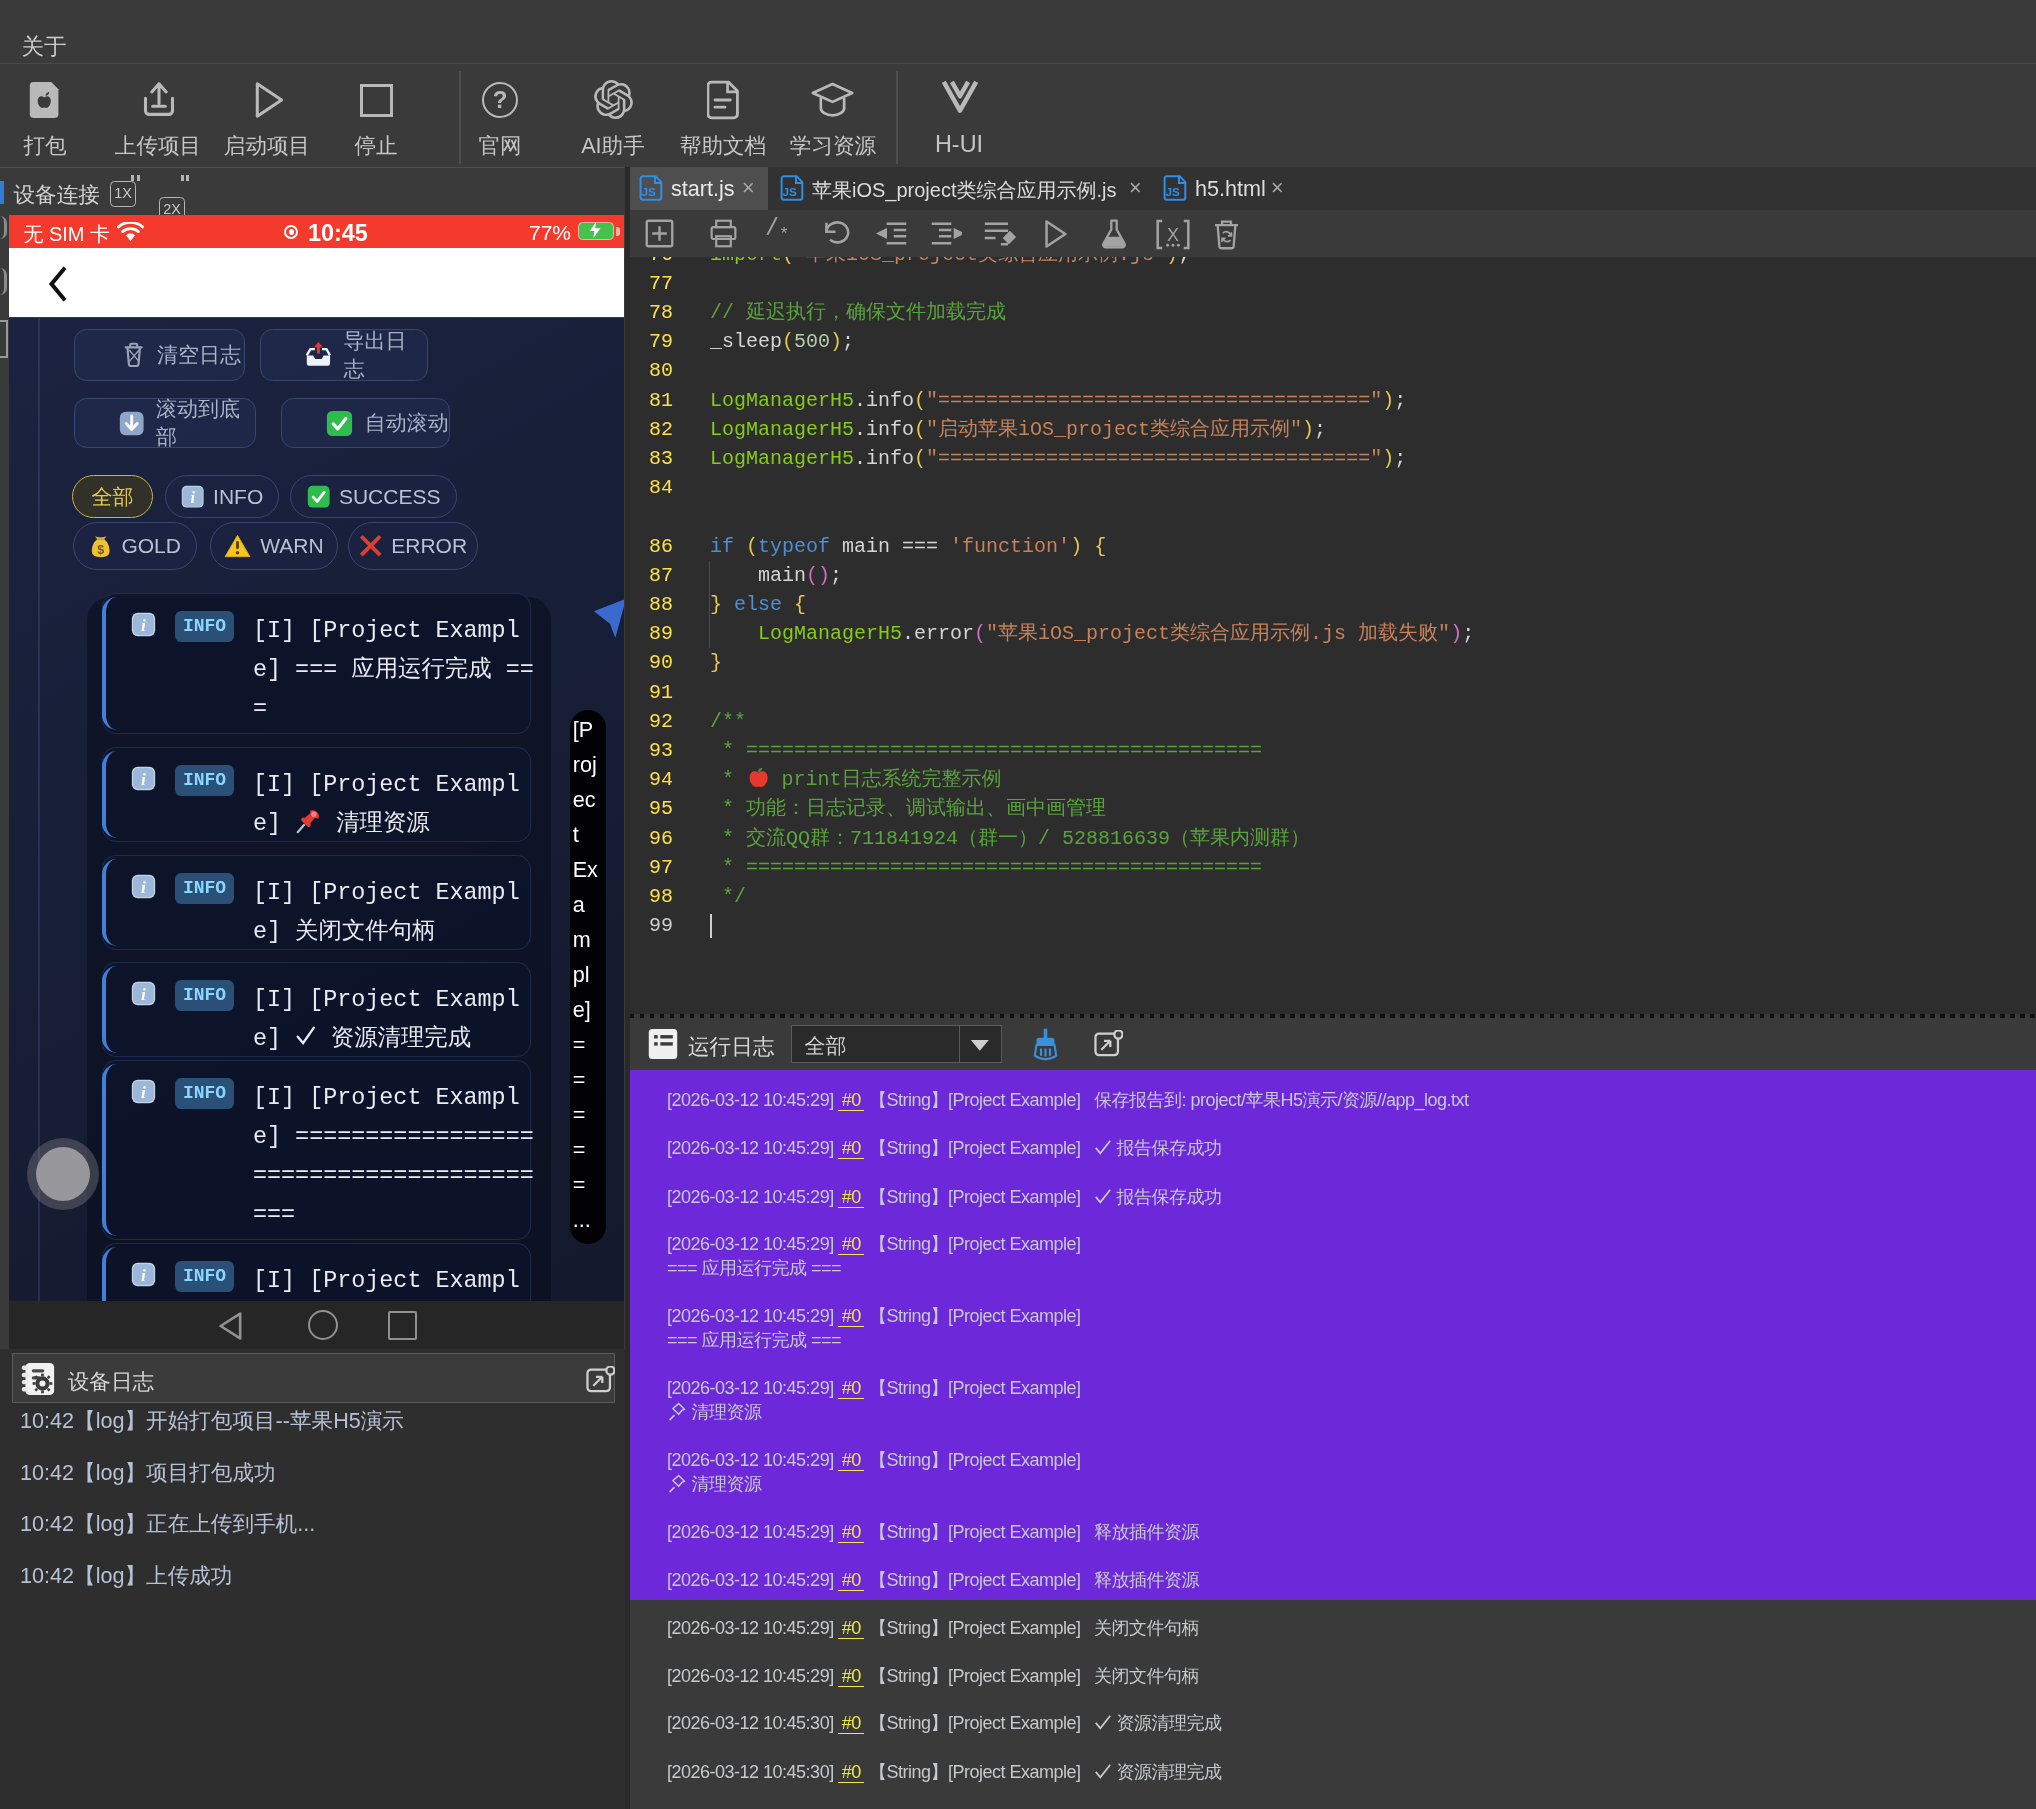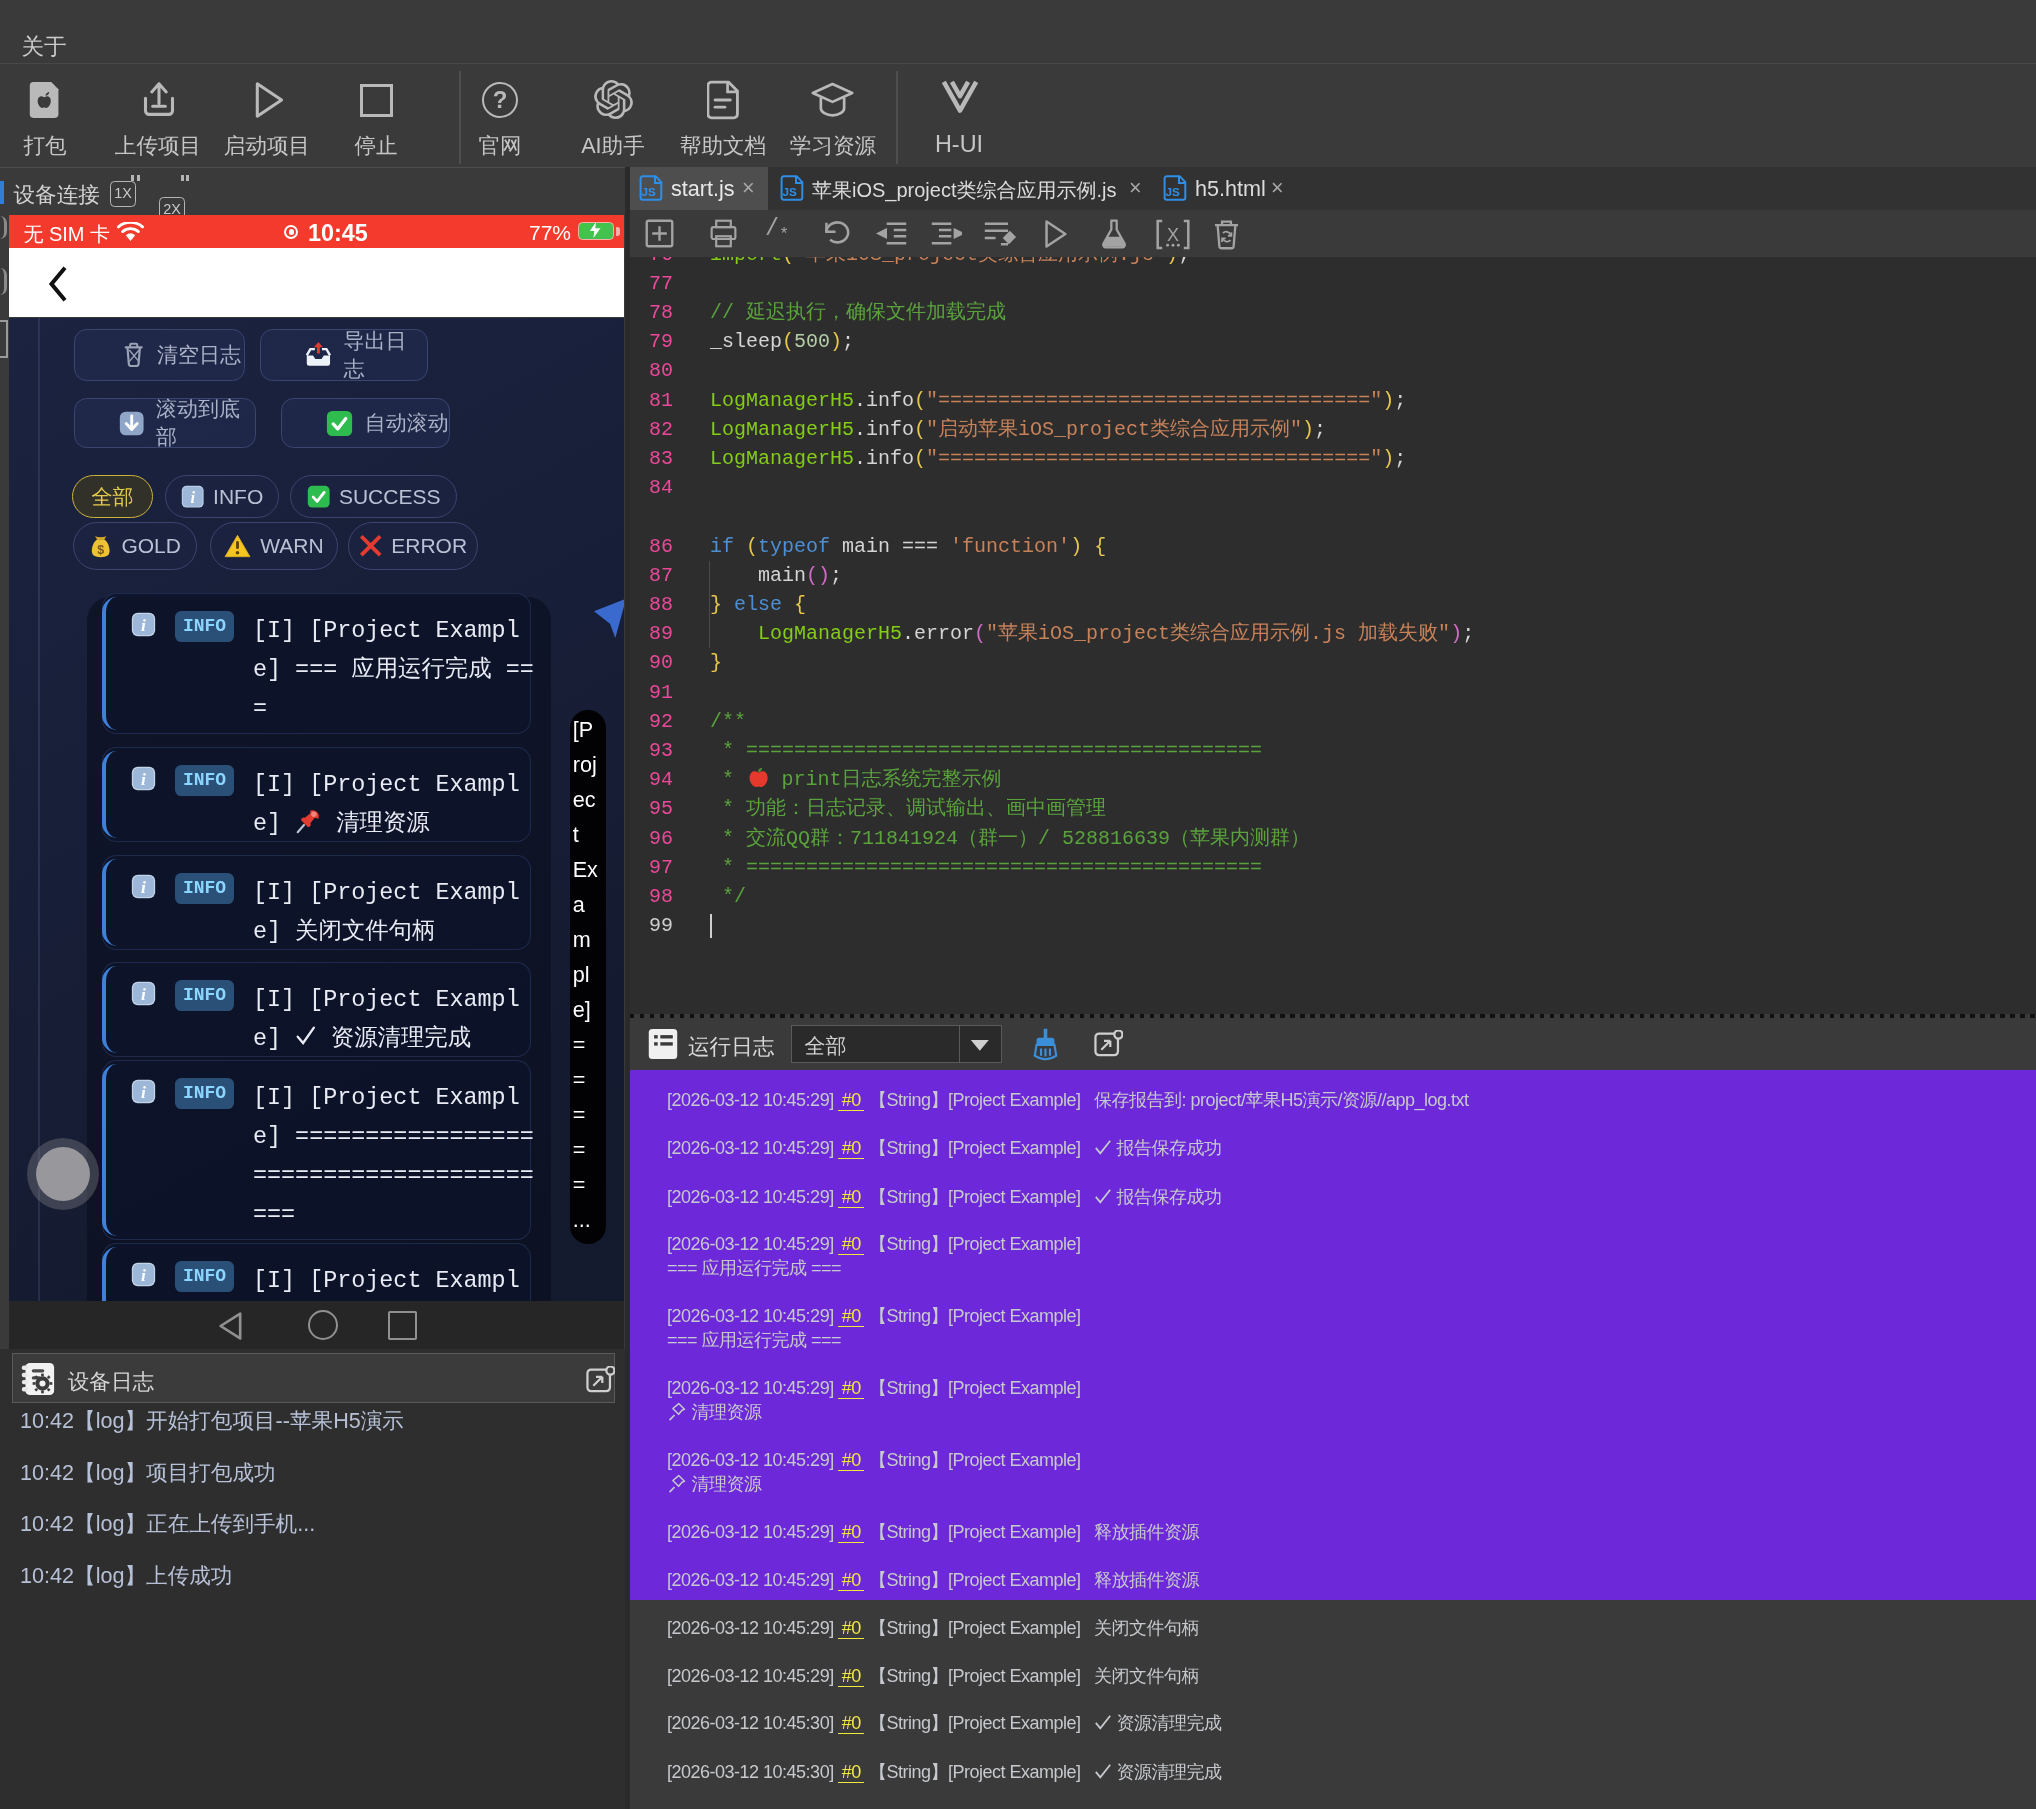--- a/index.html
+++ b/index.html
@@ -8,21 +8,21 @@
   svg { display:block; }
   .pbtn { display:flex; align-items:center; justify-content:center; gap:11.7px; background:rgba(36,46,84,0.55); border:1.8px solid #3a4570; border-radius:12.6px; color:#a9b2c6; font-size:21px;padding-left:44px; }
   .pill { display:flex; align-items:center; justify-content:center; gap:9px; background:rgba(30,38,72,0.45); border:1.8px solid #3a4570; border-radius:24px; color:#b9c1d4; font-size:21px; }
   .card { position:absolute; left:93px; width:429px; background:rgba(13,20,42,0.85); border:0.9px solid rgba(80,100,160,0.28); border-radius:14.4px; }
   .brk { position:absolute; left:-0.9px; top:2.7px; bottom:2.7px; width:14.4px; border-left:4.5px solid #3f80d8; border-top-left-radius:21.6px; border-bottom-left-radius:21.6px; }
   .cicon { position:absolute; left:28px; top:18px; }
   .cbadge { position:absolute; left:72px; top:17px; width:59px; height:31px; background:#2b5078; border-radius:6.3px; color:#8ad6ff; font-family:"Liberation Mono",monospace; font-size:18px; font-weight:bold; text-align:center; line-height:31px; }
   .ctxt { position:absolute; left:150px; top:18px; width:293px; font-family:"Liberation Mono",monospace; font-size:23.4px; line-height:39px; color:#e8ebf4; }
   .dline { position:absolute; left:20px; }
   .cl { position:absolute; left:0; width:100%; height:30px; line-height:30px; white-space:pre; }
-  .num { position:absolute; left:0; top:0; width:43px; text-align:right; color:#ec4899; }
+  .num { position:absolute; left:0; top:0; width:43px; text-align:right; color:#fde047; }
   .code { position:absolute; left:80px; top:0; }
   .k {color:#4c8fd6} .t {color:#84cc16} .s {color:#c8825a} .g {color:#5aa33c}
   .y {color:#e8c84a} .p {color:#d36bc8} .n {color:#b5cea8} .w {color:#d4d4d4}
   .rl { position:absolute; left:37px; line-height:24px; white-space:pre-wrap; }
   .h0 { color:#f1e93f; border-bottom:1.8px solid #f1e93f; padding:0 3.6px; }
 </style></head>
 <body>
 <div id="stage">
 
   <div class="abs" style="left:0;top:0;width:2037px;height:64px;background:#3a3a3a;border-bottom:1.8px solid #474747;">

